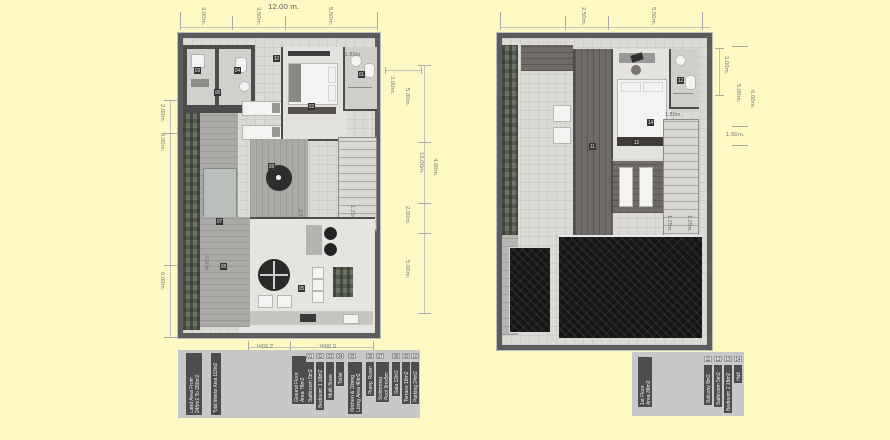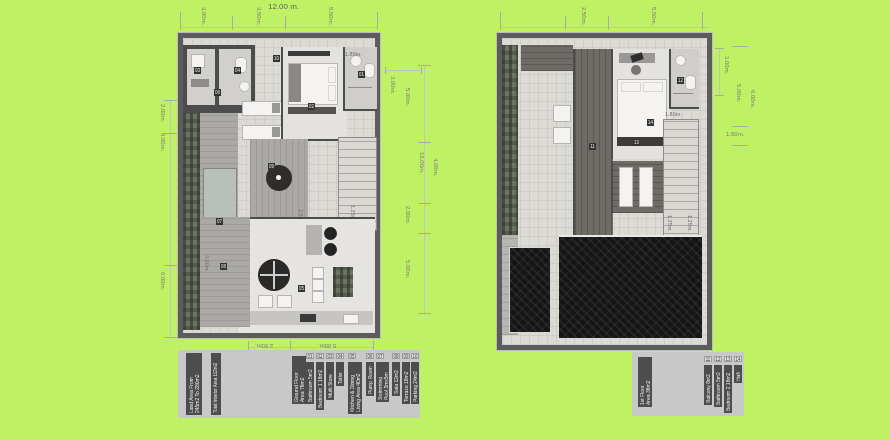--- a/index.html
+++ b/index.html
@@ -1,17 +1,17 @@
 <!DOCTYPE html>
 <html><head>
 <meta charset="utf-8">
 <style>
   html,body{margin:0;padding:0;background:#fff;}
   body{font-family:"Liberation Sans", sans-serif;}
-  .canvas{position:relative;width:890px;height:440px;background:#bef264;overflow:hidden;}
+  .canvas{position:relative;width:890px;height:440px;background:#fef9c3;overflow:hidden;}
   
   .plan{position:absolute;background:#5c5c5c;box-shadow:0 0 0 1px #bdbdbd;}
   .floor{position:absolute;left:5px;top:5px;right:5px;bottom:5px;
     background-color:#dcdad5;
     background-image:linear-gradient(#cfcdc8 1px, transparent 1px),linear-gradient(90deg,#cfcdc8 1px, transparent 1px);
     background-size:9px 9px;}
   .room{position:absolute;background:#e4e2de;}
   .wall{position:absolute;background:#4c4c4c;}
   .foliage{position:absolute;background:#6c7264;
     background-image:repeating-linear-gradient(90deg, rgba(40,48,36,.55) 0 3px, transparent 3px 7px),

